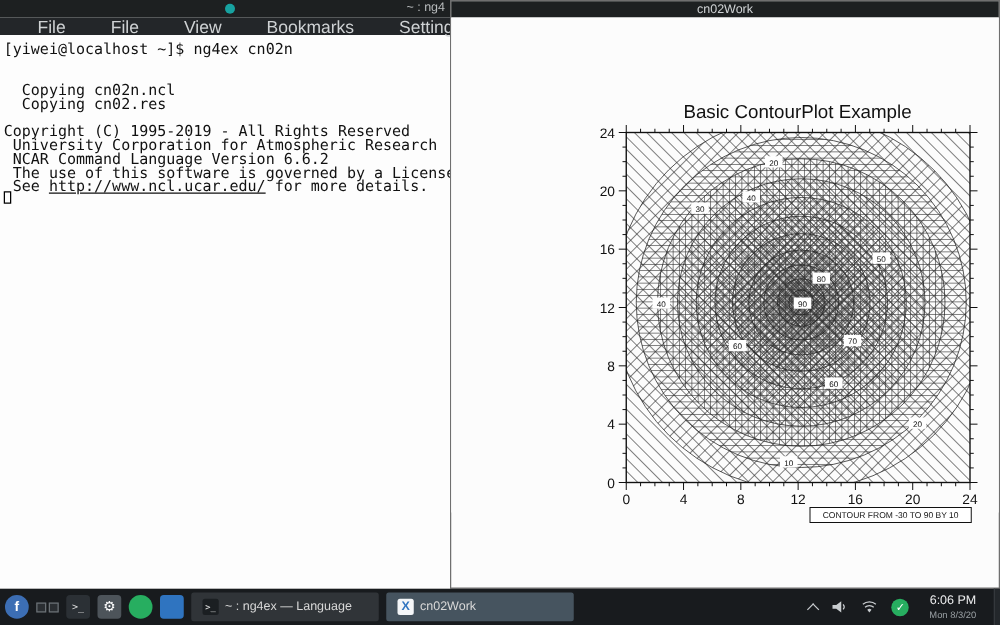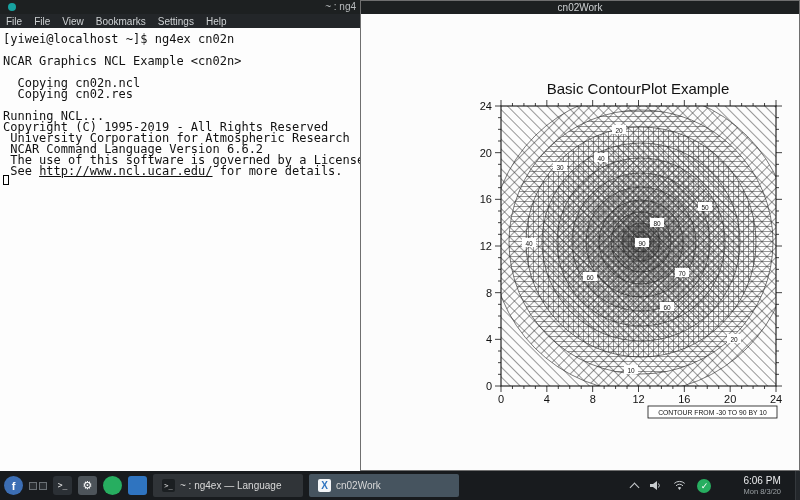--- a/index.html
+++ b/index.html
@@ -2,25 +2,25 @@
 <html><head>
 <meta charset="utf-8">
 <style>
   * { margin:0; padding:0; box-sizing:border-box; }
   html,body { width:800px; height:500px; overflow:hidden; background:#101316;
               font-family:"Liberation Sans", sans-serif; }
   body { position:relative; }
 
   
   .win-term { position:absolute; left:0; top:0; width:360px; height:471px; background:#fdfdfd; }
-  .tbar { height:14px; background:#1d2021; display:flex; align-items:center; position:relative; }
+  .tbar { height:14px; background:#1d2021; display:flex; align-items:center; position:relative;justify-content:center; }
   .tbar .appdot { width:8px; height:8px; border-radius:50%; background:#17a2a0; margin-left:8px; }
   .tbar .ttl-frag { position:absolute; right:4px; top:1px; color:#b9bcbe; font-size:10px; white-space:nowrap; }
   .menubar { height:14px; background:#232629; display:flex; align-items:center; }
-  .menubar .mi { color:#cfd2d4; font-size:10px; padding:0 6px; cursor:default; }
+  .menubar .mi { color:#cfd2d4; font-size:14px; padding:0 6px; cursor:default;margin-left:24px; }
   .term { padding:4px 2px 0 3px; font-family:"DejaVu Sans Mono", monospace;
           font-size:12px; color:#111; background:#fdfdfd; height:443px; }
   .tline { height:11px; white-space:pre; }
   .tline a { color:#111; text-decoration:underline; }
   .cursor { display:inline-block; width:6px; height:10px; border:1px solid #000; vertical-align:top; }
 
   
   .win-plot { position:absolute; left:360px; top:0; width:440px; height:471px;
               background:#fcfcfc; border:1px solid #6f6f6f; }
   .tbar2 { height:13px; background:#1d2021; display:flex; align-items:center; justify-content:center; }
@@ -46,21 +46,21 @@
   .tico { width:13px; height:13px; border-radius:2px; display:flex; align-items:center;
           justify-content:center; flex:0 0 auto; }
   .tico.konsole { background:#1b1f22; color:#e8e8e8; font-size:7px; font-family:"DejaVu Sans Mono",monospace; }
   .tico.x11 { background:#f4f6f8; color:#2f74c0; font-size:10px; font-weight:bold; }
   .spacer { flex:1 1 auto; }
   .tray { display:flex; align-items:center; gap:11px; margin-right:10px; }
   .chev { width:7px; height:7px; border:solid #c8cccf; border-width:1.5px 1.5px 0 0;
           transform:rotate(-45deg); margin-top:3px; }
   .okdot { width:14px; height:14px; border-radius:50%; background:#27ae60; color:#fff;
            font-size:9px; display:flex; align-items:center; justify-content:center; }
-  .clock { text-align:left; margin-right:4px; line-height:1;margin-left:16px; }
+  .clock { text-align:right; margin-right:4px; line-height:1; }
   .clock .t { color:#ecedee; font-size:10px; margin-bottom:2px; }
   .clock .d { color:#9aa0a4; font-size:7.5px; }
   .edge { width:5px; height:29px; background:#23272b; border-left:1px solid #34383c; margin-left:4px; }
 </style>
 </head>
 <body>
 
 <div class="win-term">
   <div class="tbar">
     <div class="appdot"></div>
@@ -70,26 +70,24 @@
     <span class="mi">File</span>
     <span class="mi">File</span>
     <span class="mi">View</span>
     <span class="mi">Bookmarks</span>
     <span class="mi">Settings</span>
     <span class="mi">Help</span>
   </div>
   <div class="term">
     <div class="tline">[yiwei@localhost ~]$ ng4ex cn02n</div>
     <div class="tline"></div>
-    <div class="tline">NCAR Graphics NCL Example &lt;cn02n&gt;</div>
     <div class="tline"></div>
     <div class="tline">  Copying cn02n.ncl</div>
     <div class="tline">  Copying cn02.res</div>
     <div class="tline"></div>
-    <div class="tline">Running NCL...</div>
     <div class="tline">Copyright (C) 1995-2019 - All Rights Reserved</div>
     <div class="tline"> University Corporation for Atmospheric Research</div>
     <div class="tline"> NCAR Command Language Version 6.6.2</div>
     <div class="tline"> The use of this software is governed by a License Agreement.</div>
     <div class="tline"><span> See </span><a>http://www.ncl.ucar.edu/</a><span> for more details.</span></div>
     <div class="tline"><span class="cursor"></span></div>
   </div>
 </div>
 
 <div class="win-plot">

